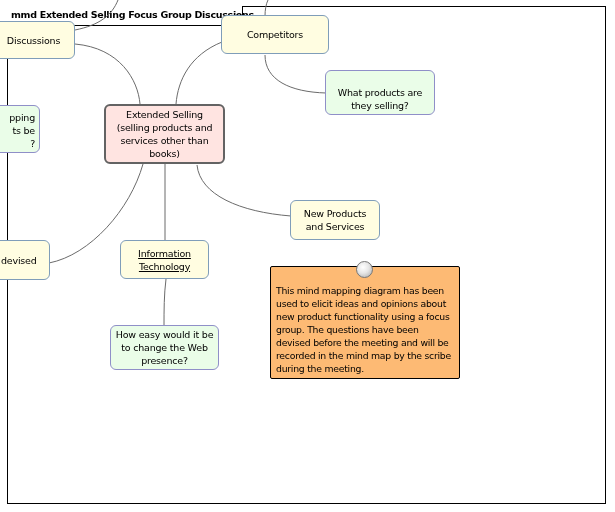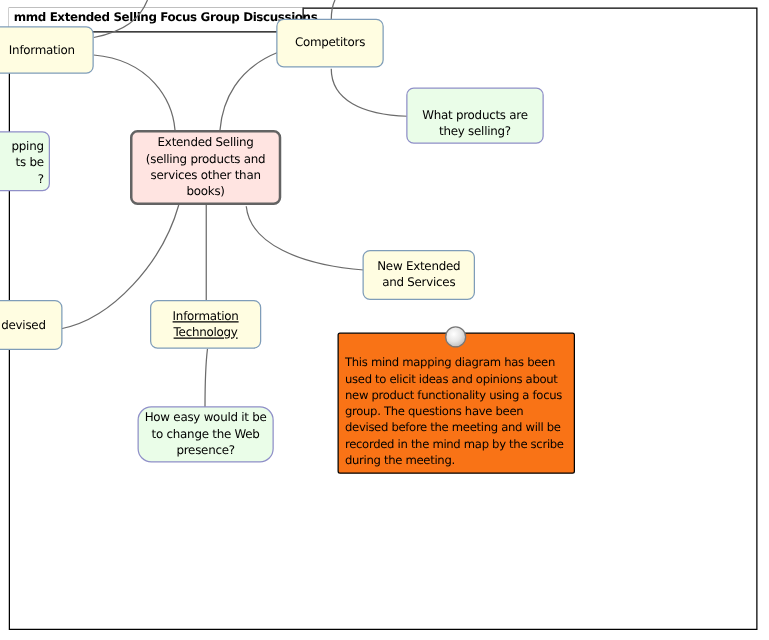--- a/index.html
+++ b/index.html
@@ -15,21 +15,21 @@
            color: #000; white-space: nowrap; letter-spacing: -0.3px; }
   svg.links { position: absolute; left: 0; top: 0; }
   .node { position: absolute; box-sizing: border-box; border: 1px solid #7f9db9;
           border-radius: 6px; display: flex; align-items: center; justify-content: center;
           text-align: center; font-size: 9.5px; line-height: 13px; color: #000;
           padding: 2px 4px; letter-spacing: -0.2px; }
   .node.yellow { background: #fffde1; }
   .node.green  { background: #eafde8; border-color: #8f8fc8; align-items: flex-end; }
   .node.central { background: #ffe4e1; border: 2px solid #636363; font-size: 9.5px; text-align: center; }
   .note { position: absolute; left: 270px; top: 266px; width: 190px; height: 113px;
-          box-sizing: border-box; background: #f97316; border: 1px solid #000;
+          box-sizing: border-box; background: #fdba74; border: 1px solid #000;
           border-radius: 2px; font-size: 9.3px; line-height: 13px; padding: 17px 4px 4px 5px;
           color: #000; letter-spacing: -0.25px; }
   .pin { position: absolute; left: 356px; top: 261px; width: 17px; height: 17px;
          border-radius: 50%; border: 1px solid #777;
          background: radial-gradient(circle at 40% 35%, #ffffff 0%, #e6e6e6 45%, #a8a8a8 100%);
          box-sizing: border-box; }
 </style>
 </head>
 <body>
 
@@ -56,24 +56,24 @@
 
       <path d="M165,164 L165,240"></path>
 
       <path d="M166,279 C164,295 164,310 164,326"></path>
 
       <path d="M197,165 C200,195 240,212 291,216"></path>
     </g>
   </svg>
 
   <div class="node yellow" style="left:-8px; top:21px; width:83px; height:38px;">
-    <span>Information</span>
+    <span>Discussions</span>
   </div>
 
-  <div class="node yellow" style="left:221px; top:15px; width:86px; height:39px;">
+  <div class="node yellow" style="left:221px; top:15px; width:108px; height:39px;">
     <span>Competitors</span>
   </div>
 
   <div class="node green" style="left:325px; top:70px; width:110px; height:45px;">
     <span>What products are they selling?</span>
   </div>
 
   <div class="node green" style="left:-40px; top:105px; width:80px; height:48px; justify-content:flex-end; text-align:right; white-space:pre-line;">
     <span>pping
 ts be
@@ -85,25 +85,25 @@
   </div>
 
   <div class="node yellow" style="left:-40px; top:240px; width:90px; height:40px; justify-content:flex-start; padding-left:40px;">
     <span>devised</span>
   </div>
 
   <div class="node yellow" style="left:120px; top:240px; width:89px; height:39px;text-decoration:underline;">
     <span>Information Technology</span>
   </div>
 
-  <div class="node green" style="left:110px; top:325px; width:109px; height:45px;border-radius:11px;">
+  <div class="node green" style="left:110px; top:325px; width:109px; height:45px;">
     <span>How easy would it be to change the Web presence?</span>
   </div>
 
   <div class="node yellow" style="left:290px; top:200px; width:90px; height:40px;">
-    <span>New Extended and Services</span>
+    <span>New Products and Services</span>
   </div>
 
   <div class="note">
     <span>This mind mapping diagram has been used to elicit ideas and opinions about new product functionality using a focus group. The questions have been devised before the meeting and will be recorded in the mind map by the scribe during the meeting.</span>
   </div>
   <div class="pin"></div>
 </div>
 
 </body></html>

